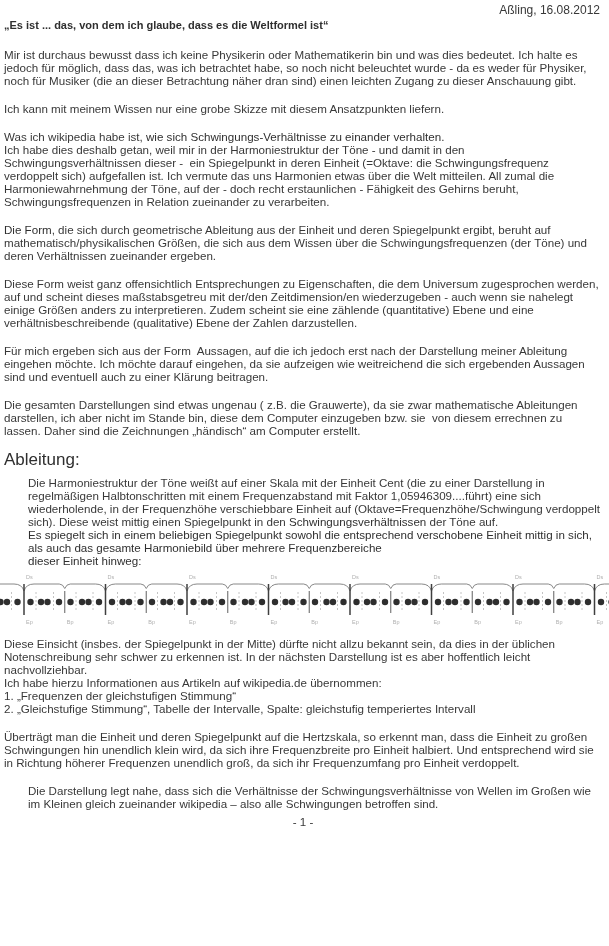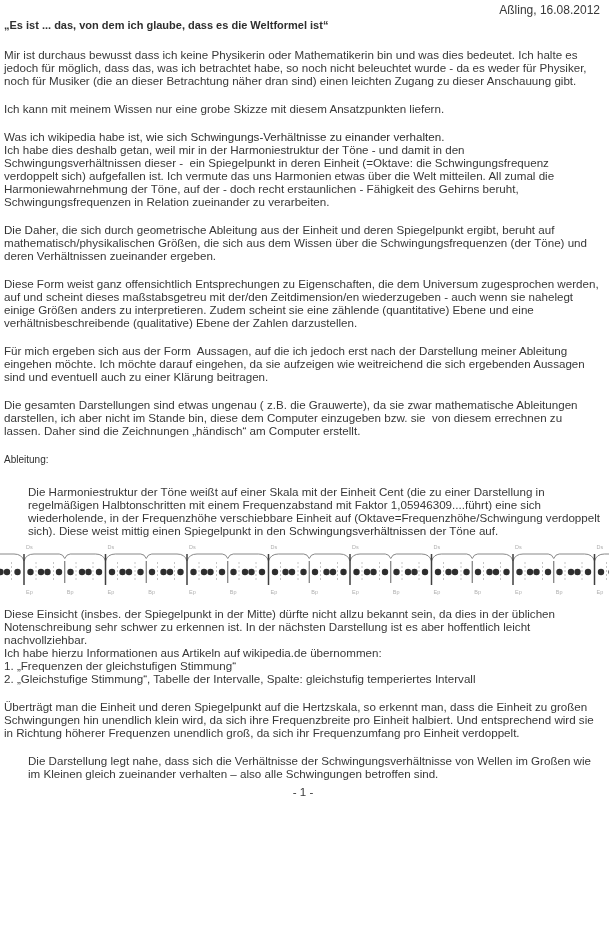--- a/index.html
+++ b/index.html
@@ -14,47 +14,48 @@
   }
   .doc-title{
     font-size:11px;font-weight:bold;line-height:15px;margin:0 0 15px 0;color:#2f2f2f;
   }
   .para{
     font-size:11.6px;line-height:13px;margin:0 0 15px 0;
     white-space:pre-wrap;
   }
   .para.tight{margin-bottom:4px;margin-left:24px;}
   .heading{
-    font-size:10px;font-weight:bold;line-height:15px;margin:0 0 18px 0;color:#2f2f2f;
+    font-size:17px;font-weight:bold;line-height:15px;margin:0 0 9px 0;color:#2f2f2f;
   }
   .b{font-weight:normal;color:#2f2f2f;}
   .diagram-wrap{margin:0 -7px 8px -4px;}
   .diagram-wrap svg{display:block;}
   .page-number{
     text-align:center;font-size:11.6px;line-height:15px;margin-top:0;
   }
 </style>
 </head>
 <body>
 
 <div class="doc">
   <div class="date-line">Aßling, 16.08.2012</div>
   <div class="doc-title">„Es ist ... das, von dem ich glaube, dass es die Weltformel ist“</div>
   <div id="document-body">
       <p class="para"><span>Mir ist durchaus bewusst dass ich keine Physikerin oder Mathematikerin bin und was dies bedeutet. Ich halte es jedoch für möglich, dass das, was ich betrachtet habe, so noch nicht beleuchtet wurde - da es weder für Physiker, noch für Musiker (die an dieser Betrachtung näher dran sind) einen leichten Zugang zu dieser Anschauung gibt.</span></p>
       <p class="para"><span>Ich kann mit meinem Wissen nur eine grobe Skizze mit diesem Ansatzpunkten liefern.</span></p>
       <p class="para"><span>Was ich wikipedia habe ist, </span><span class="b">wie sich Schwingungs-Verhältnisse zu einander verhalten.</span><span>
 Ich habe dies deshalb getan, weil mir in der Harmoniestruktur der Töne - und damit in den Schwingungsverhältnissen dieser -  ein Spiegelpunkt in deren Einheit (=Oktave: die Schwingungsfrequenz verdoppelt sich) aufgefallen ist. Ich vermute das uns Harmonien etwas über die Welt mitteilen. All zumal die Harmoniewahrnehmung der Töne, auf der - doch recht erstaunlichen - Fähigkeit des Gehirns beruht, Schwingungsfrequenzen in Relation zueinander zu verarbeiten.</span></p>
-      <p class="para"><span class="b">Die Daher</span><span>, die sich durch geometrische Ableitung aus der Einheit und deren Spiegelpunkt ergibt, beruht auf mathematisch/physikalischen Größen, die sich aus dem Wissen über die Schwingungsfrequenzen (der Töne) und deren Verhältnissen zueinander ergeben.</span></p>
+      <p class="para"><span class="b">Die Form</span><span>, die sich durch geometrische Ableitung aus der Einheit und deren Spiegelpunkt ergibt, beruht auf mathematisch/physikalischen Größen, die sich aus dem Wissen über die Schwingungsfrequenzen (der Töne) und deren Verhältnissen zueinander ergeben.</span></p>
       <p class="para"><span>Diese Form weist ganz offensichtlich Entsprechungen zu Eigenschaften, die dem Universum zugesprochen werden, auf und scheint dieses maßstabsgetreu mit der/den Zeitdimension/en wiederzugeben - auch wenn sie nahelegt einige Größen anders zu interpretieren. Zudem scheint sie eine zählende (quantitative) Ebene und eine verhältnisbeschreibende (qualitative) Ebene der Zahlen darzustellen.</span></p>
       <p class="para"><span>Für mich ergeben sich aus der Form  Aussagen, auf die ich jedoch erst nach der Darstellung meiner Ableitung eingehen möchte. Ich möchte darauf eingehen, da sie aufzeigen wie weitreichend die sich ergebenden Aussagen sind und eventuell auch zu einer Klärung beitragen.</span></p>
       <p class="para"><span>Die gesamten Darstellungen sind etwas ungenau ( z.B. die Grauwerte), da sie zwar mathematische Ableitungen darstellen, ich aber nicht im Stande bin, diese dem Computer einzugeben bzw. sie  von diesem errechnen zu lassen. Daher sind die Zeichnungen „händisch“ am Computer erstellt.</span></p>
       <h2 class="heading"><span class="b">Ableitung:</span></h2>
       <p class="para tight"><span>Die Harmoniestruktur der Töne weißt auf einer Skala mit der Einheit Cent (die zu einer Darstellung in regelmäßigen Halbtonschritten mit einem Frequenzabstand mit Faktor 1,05946309....führt) eine sich wiederholende, in der Frequenzhöhe verschiebbare Einheit auf (Oktave=Frequenzhöhe/Schwingung verdoppelt sich). Diese weist mittig einen Spiegelpunkt in den </span><span class="b">Schwingungsverhältnissen</span><span> der Töne auf.
-</span></p>
+</span><span class="b">Es spiegelt sich in einem beliebigen Spiegelpunkt sowohl die entsprechend verschobene Einheit mittig in sich, als auch das gesamte Harmoniebild über mehrere Frequenzbereiche
+dieser Einheit hinweg:</span></p>
       <div class="diagram-wrap">
         <svg width="609" height="58" viewBox="0 0 609 58">
           <path d="M -57.5,20 Q -55.5,13 -47.5,13 L -22.25,13 Q -18.55,13 -16.75,17.5 Q -14.95,13 -11.25,13 L 14,13 Q 22,13 24,20" fill="none" stroke="#7a7a7a" stroke-width="0.9"></path>
           <line x1="-57.5" x2="-57.5" y1="13" y2="44" stroke="#3f3f3f" stroke-width="1.5"></line>
           <text x="-55.5" y="8" font-size="5.5" fill="#b0b0b0" font-family="&quot;Liberation Sans&quot;,sans-serif">Ds</text>
           <text x="-55.5" y="53" font-size="5.5" fill="#b0b0b0" font-family="&quot;Liberation Sans&quot;,sans-serif">Ep</text>
           <line x1="-16.75" x2="-16.75" y1="20" y2="42" stroke="#6e6e6e" stroke-width="1.1"></line>
           <text x="-14.75" y="53" font-size="5.5" fill="#b0b0b0" font-family="&quot;Liberation Sans&quot;,sans-serif">Bp</text>
           <line x1="-45.5" x2="-45.5" y1="21" y2="41" stroke="#bdbdbd" stroke-width="0.9" stroke-dasharray="2,2"></line>
           <line x1="-28" x2="-28" y1="21" y2="41" stroke="#bdbdbd" stroke-width="0.9" stroke-dasharray="2,2"></line>
@@ -230,16 +231,16 @@
           <circle cx="734" cy="31" r="3.2" fill="#2e2e2e"></circle>
           <circle cx="740.5" cy="31" r="3.2" fill="#2e2e2e"></circle>
           <circle cx="751" cy="31" r="3.2" fill="#2e2e2e"></circle>
         </svg>
       </div>
       <p class="para"><span>Diese Einsicht (insbes. der Spiegelpunkt in der Mitte) dürfte nicht allzu bekannt sein, da dies in der üblichen Notenschreibung sehr schwer zu erkennen ist. In der nächsten Darstellung ist es aber hoffentlich leicht nachvollziehbar.
 Ich habe hierzu Informationen aus Artikeln auf wikipedia.de übernommen:
 1. „Frequenzen der gleichstufigen Stimmung“
 2. „Gleichstufige Stimmung“, Tabelle der Intervalle, Spalte: gleichstufig temperiertes Intervall</span></p>
       <p class="para"><span>Überträgt man die Einheit und deren Spiegelpunkt auf die Hertzskala, so erkennt man, dass die Einheit zu großen Schwingungen hin unendlich klein wird, da sich ihre Frequenzbreite pro Einheit halbiert. Und entsprechend wird sie in Richtung höherer Frequenzen unendlich groß, da sich ihr Frequenzumfang pro Einheit verdoppelt.</span></p>
-      <p class="para tight"><span>Die Darstellung legt nahe, dass sich die Verhältnisse der Schwingungsverhältnisse von Wellen im Großen wie im Kleinen gleich zueinander verhalten – also alle Schwingungen betroffen sind.</span></p>
+      <p class="para tight"><span>Die Darstellung legt nahe, dass sich die Verhältnisse der Schwingungsverhältnisse von Wellen im Großen wie im Kleinen gleich zueinander wikipedia – also alle Schwingungen betroffen sind.</span></p>
     </div>
   <div class="page-number">- 1 -</div>
 </div>
 
 </body></html>

